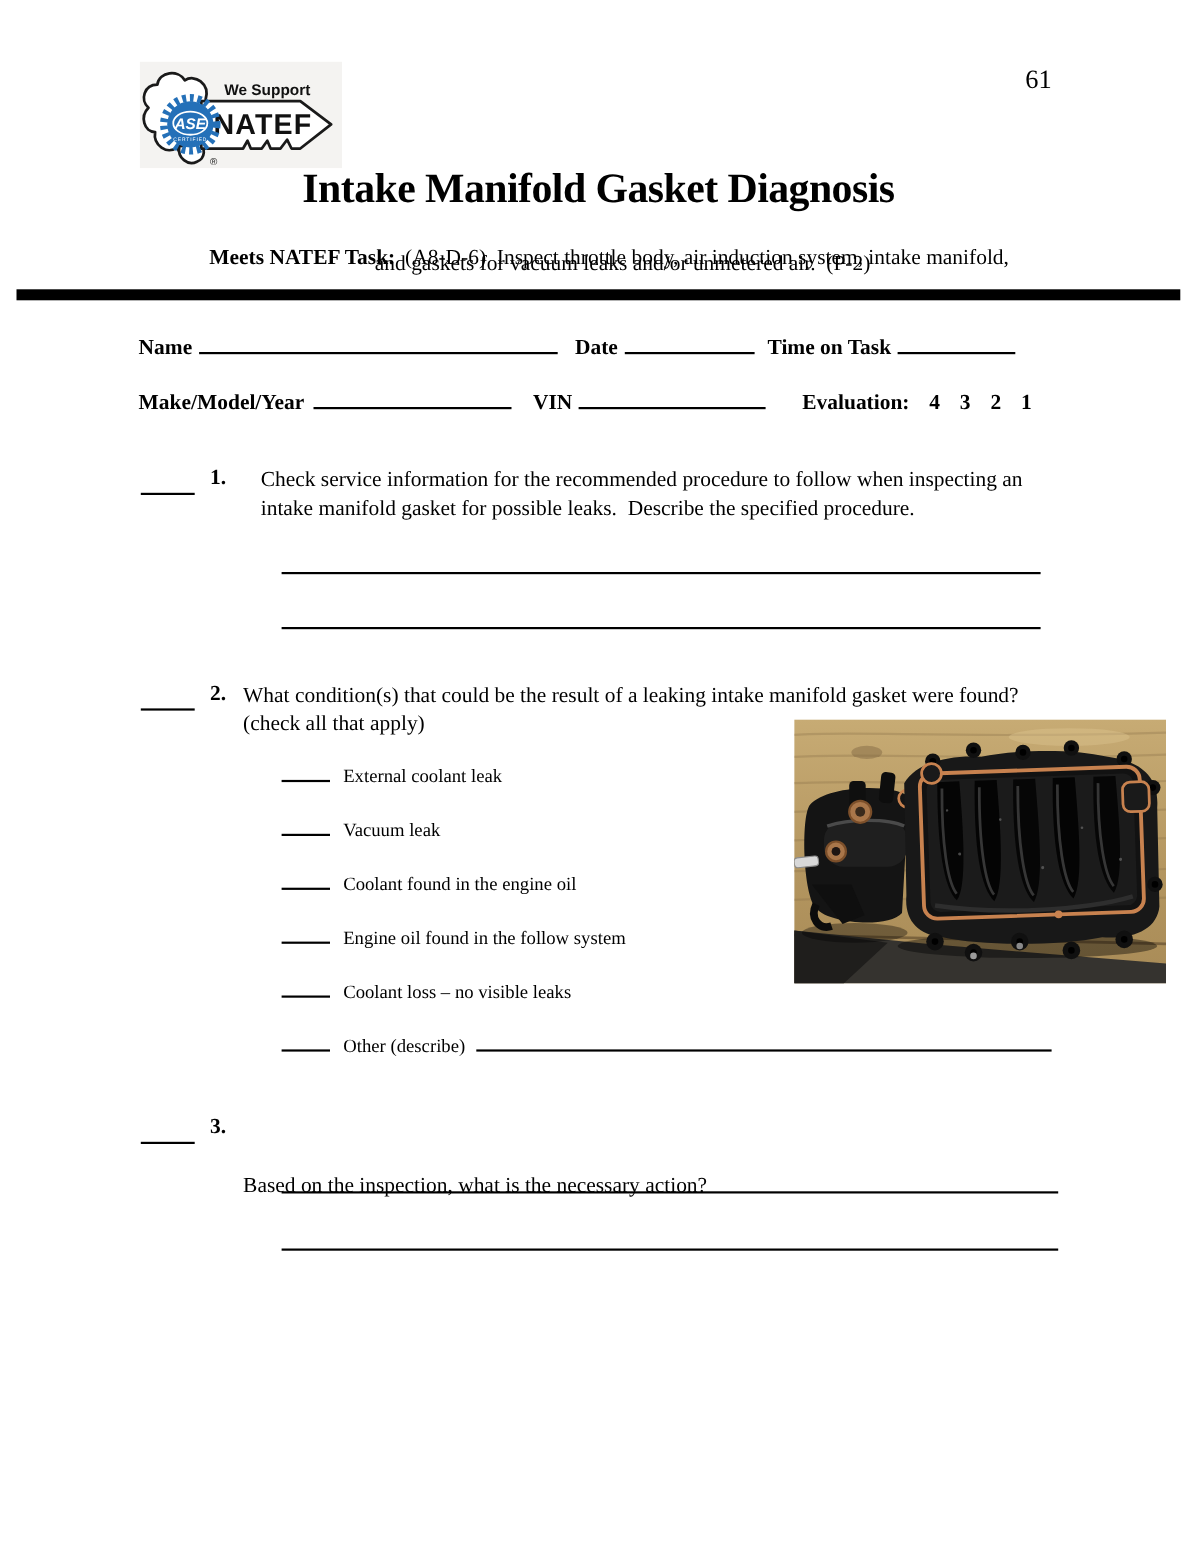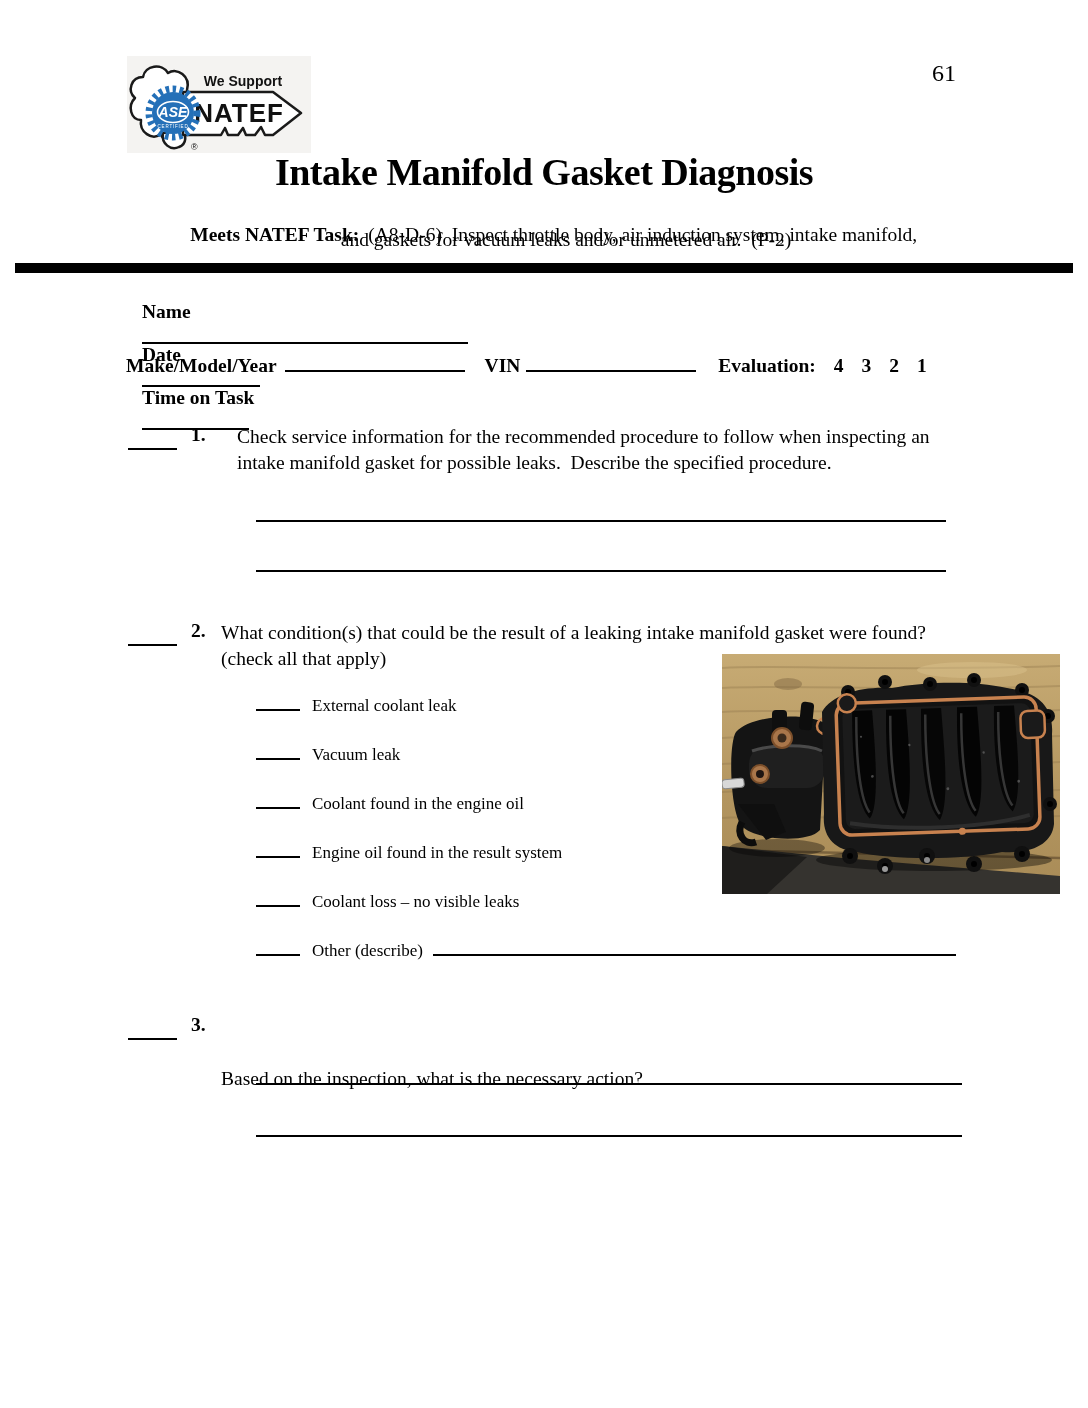--- a/index.html
+++ b/index.html
@@ -10,32 +10,32 @@
   .page-num{left:932px;top:60px;width:60px;font-size:24px;text-align:left;}
   .logo-box{left:127px;top:56px;width:184px;height:97px;}
   .title{left:0;right:0;top:150px;text-align:center;font-size:38px;font-weight:bold;letter-spacing:-0.5px;}
   .subline{left:0;right:0;text-align:center;font-size:19.5px;white-space:pre-wrap;}
   .sub1{top:202px;}
   .sub2{top:229px;margin-left:44px;}
   .sub-bold{font-weight:bold;margin-right:9px;}
   .rule{left:15px;top:263px;width:1058px;height:10px;background:#000;}
   
   .form-row{display:flex;align-items:baseline;font-size:19.5px;font-weight:bold;}
-  .row1{left:126px;top:301px;flex-direction:column;}
+  .row1{left:126px;top:301px;}
   .row2{left:126px;top:351px;}
   .blank{display:inline-block;border-bottom:2px solid #000;height:19px;}
   .b-name{width:326px;margin-left:6px;}
   .l-date{margin-left:16px;}
   .b-date{width:118px;margin-left:6px;}
   .l-time{margin-left:12px;}
   .b-time{width:107px;margin-left:6px;}
   .b-make{width:180px;margin-left:8px;}
   .l-vin{margin-left:20px;}
   .b-vin{width:170px;margin-left:6px;}
-  .l-eval{margin-left:22px;}
+  .l-eval{margin-left:33px;}
   .eval-num{margin-left:18px;}
   
   .q-blank{width:49px;height:20px;border-bottom:2px solid #000;}
   .q-num{font-size:19.5px;font-weight:bold;}
   .q-text{font-size:19.5px;line-height:26px;white-space:pre-wrap;}
   .qb1{left:128px;top:428px;}  .qn1{left:191px;top:424px;}  .qt1{left:237px;top:424px;width:732px;}
   .qb2{left:128px;top:624px;}  .qn2{left:191px;top:620px;}  .qt2{left:221px;top:620px;width:748px;}
   .qb3{left:128px;top:1018px;} .qn3{left:191px;top:1014px;} .qt3{left:221px;top:1066px;width:740px;}
   .a-line{border-top:2px solid #000;height:0;}
   .al1a{left:256px;top:520px;width:690px;}
@@ -128,21 +128,21 @@
   <div class="check-item ci1">
     <span class="check-blank"></span>
     <span class="check-label">Vacuum leak</span>
   </div>
   <div class="check-item ci2">
     <span class="check-blank"></span>
     <span class="check-label">Coolant found in the engine oil</span>
   </div>
   <div class="check-item ci3">
     <span class="check-blank"></span>
-    <span class="check-label">Engine oil found in the result system</span>
+    <span class="check-label">Engine oil found in the follow system</span>
   </div>
   <div class="check-item ci4">
     <span class="check-blank"></span>
     <span class="check-label">Coolant loss – no visible leaks</span>
   </div>
   <div class="check-item ci5">
     <span class="check-blank"></span>
     <span class="check-label">Other (describe)</span>
     <span class="tail-line"></span>
   </div>

